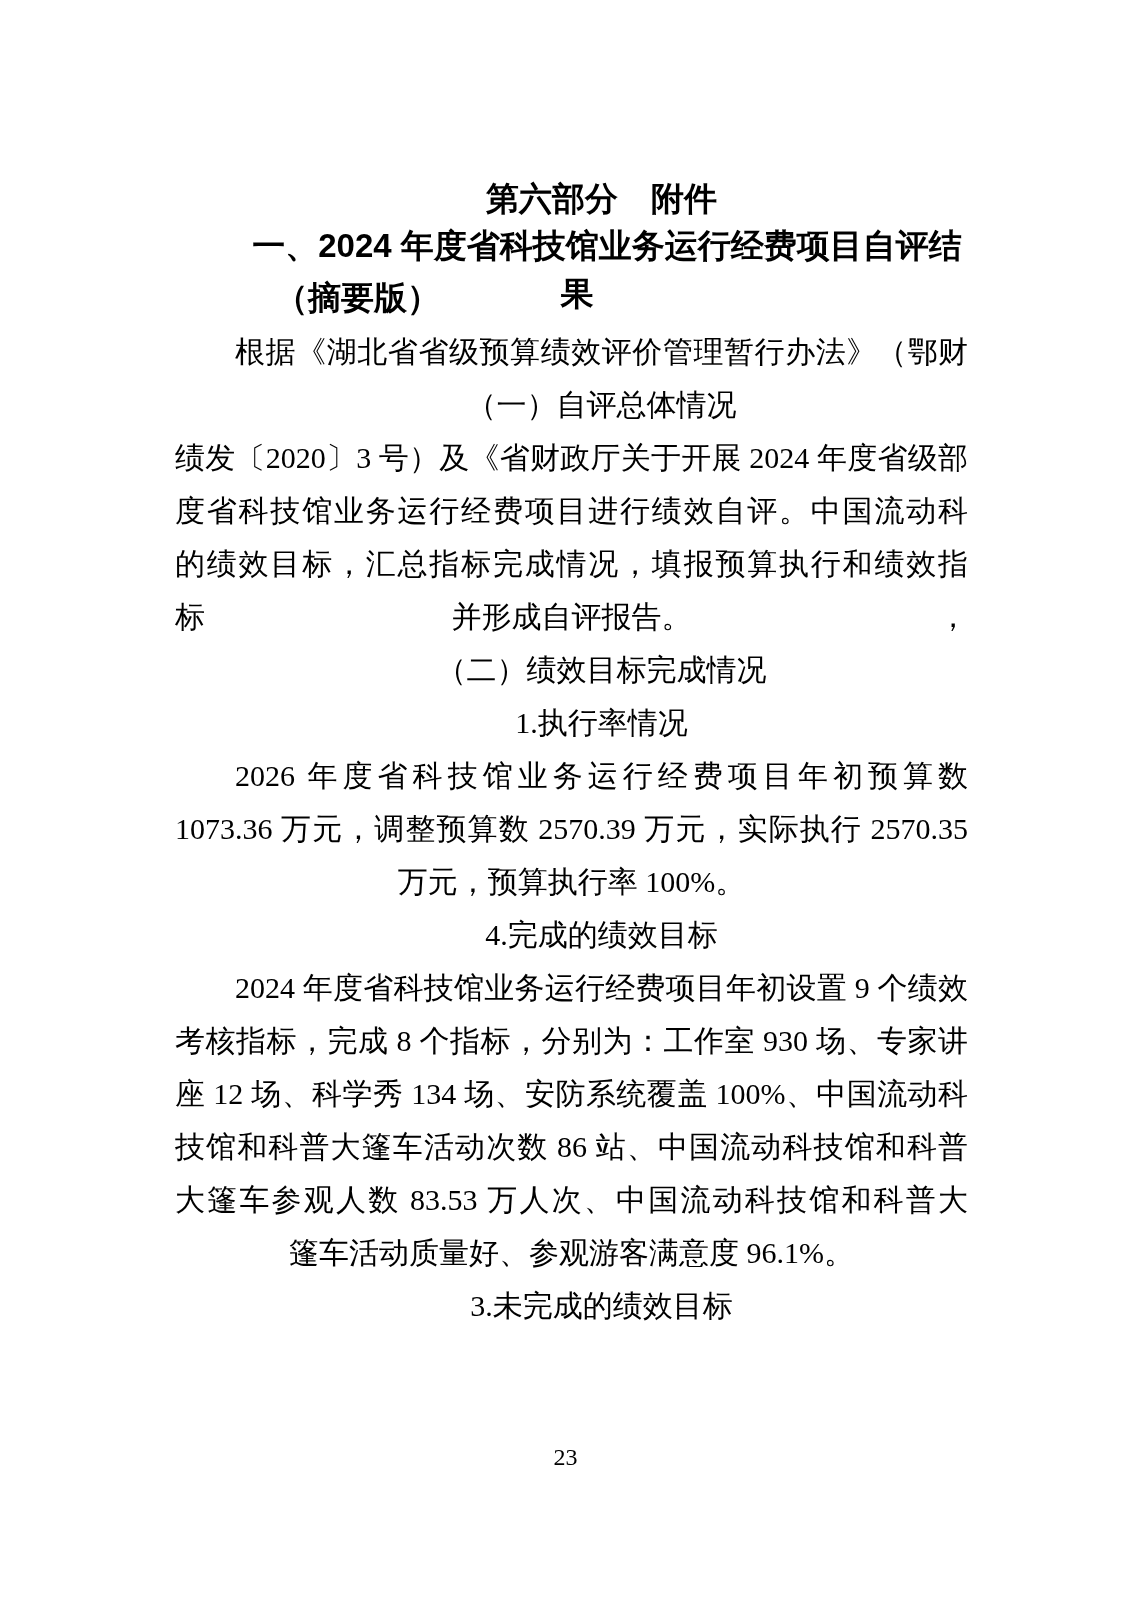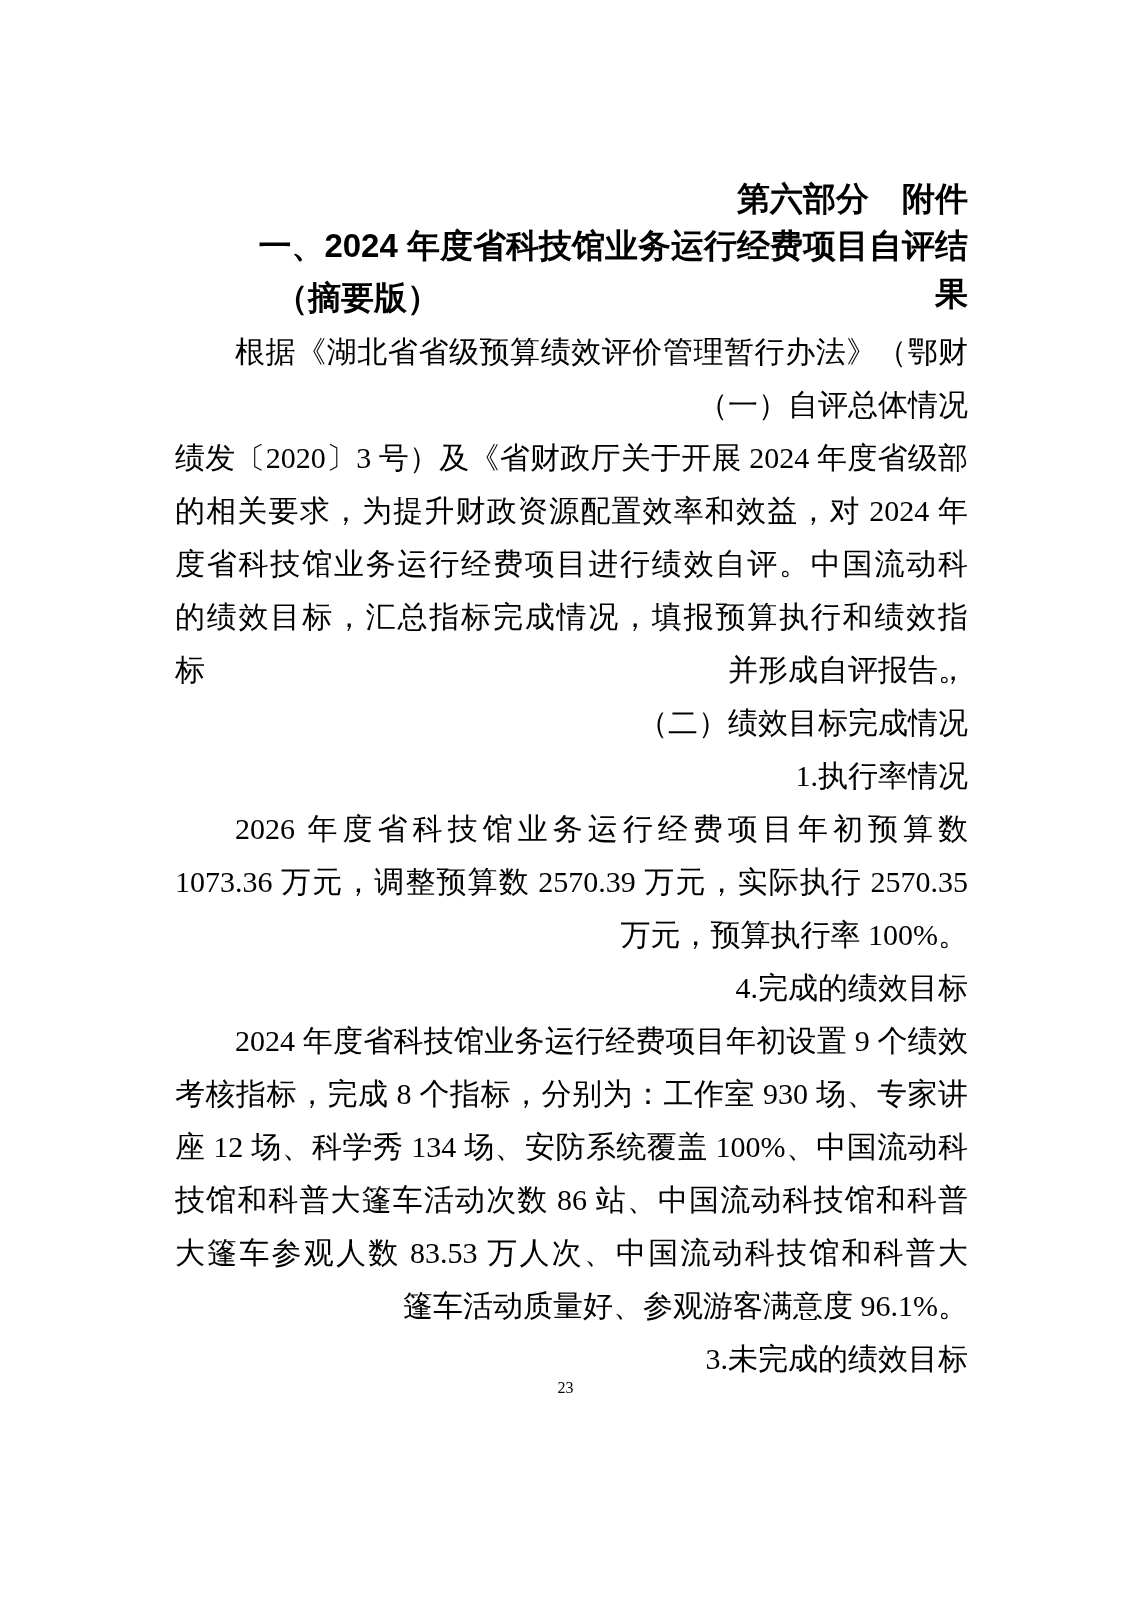--- a/index.html
+++ b/index.html
@@ -14,21 +14,21 @@
   }
   .content {
     margin-left: 175px;
     width: 793px;
     padding-top: 176px;
   }
   .line {
     font-size: 30px;
     height: 53px;
     line-height: 53px;
-    text-align: right;
+    text-align: center;
   }
   .indent { text-indent: 60px; }
   .just {
     text-align: justify;
     text-align-last: justify;
     text-justify: inter-ideograph;
   }
   .h {
     font-family: "Liberation Sans", "DejaVu Sans", sans-serif;
     font-weight: bold;
@@ -38,45 +38,44 @@
   .h2line { height: 48px; line-height: 48px; margin-left: 11px; }
   .subtitle-line {
     height: 55px;
     line-height: 55px;
     text-align: left;
     text-indent: 0;
     padding-left: 100px; 
   }
   .footer {
     position: absolute;
-    top: 1375px;
+    top: 1444px;
     left: 0;
     width: 1131px;
     text-align: center;
-    font-size: 16px;
+    font-size: 24px;
     line-height: 26px;
     font-family: "Liberation Serif", "DejaVu Serif", serif;
     color: #000000;
   }
 </style>
 </head>
 <body>
 
 <div class="page">
   <div class="content">
 
     <div class="line h h1line indent">第六部分　附件</div>
     <div class="line h h2line indent">一、2024 年度省科技馆业务运行经费项目自评结果</div>
     <div class="line h subtitle-line">（摘要版）</div>
 
     <div class="line indent just">根据《湖北省省级预算绩效评价管理暂行办法》（鄂财</div>
 
     <div class="line indent">（一）自评总体情况</div>
     <div class="line just">绩发〔2020〕3 号）及《省财政厅关于开展 2024 年度省级部</div>
-    <div class="line just">的相关要求，为提升财政资源配置效率和效益，对 2024 年</div>
     <div class="line just">度省科技馆业务运行经费项目进行绩效自评。中国流动科</div>
     <div class="line just">的绩效目标，汇总指标完成情况，填报预算执行和绩效指标，</div>
     <div class="line">并形成自评报告。</div>
 
     <div class="line indent">（二）绩效目标完成情况</div>
     <div class="line indent">1.执行率情况</div>
 
     <div class="line indent just">2026 年度省科技馆业务运行经费项目年初预算数</div>
     <div class="line just">1073.36 万元，调整预算数 2570.39 万元，实际执行 2570.35</div>
     <div class="line">万元，预算执行率 100%。</div>

